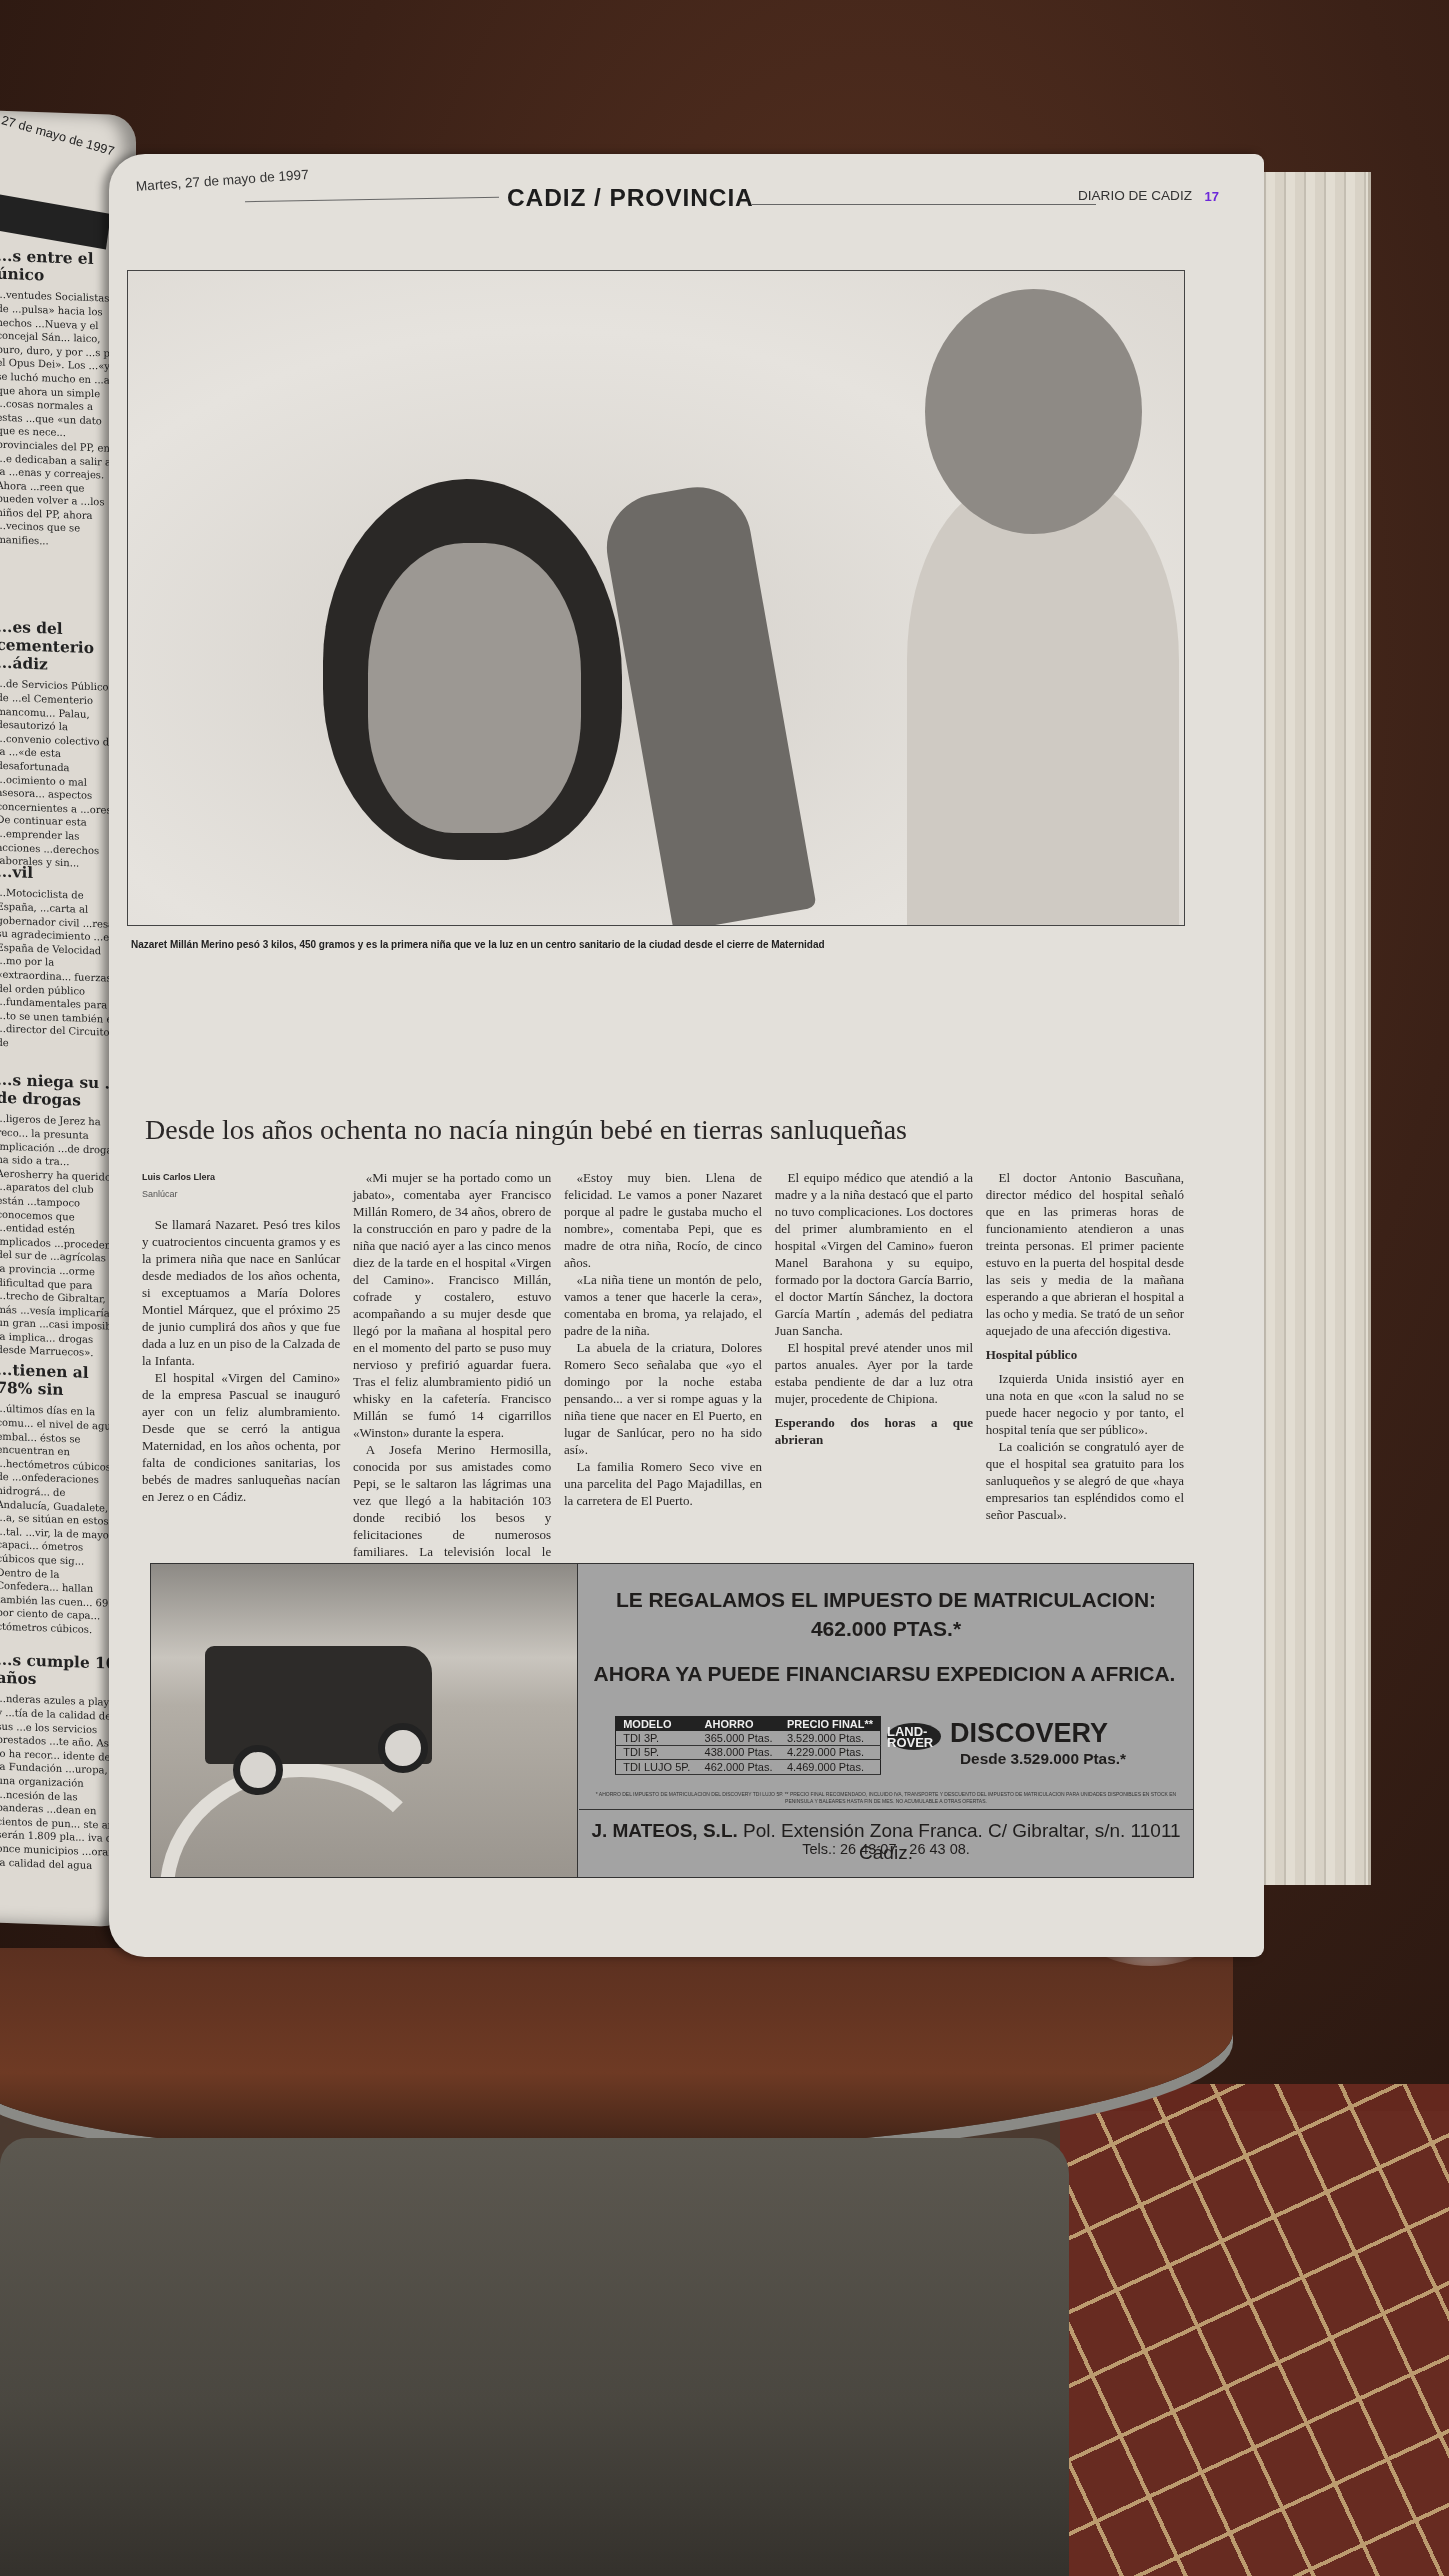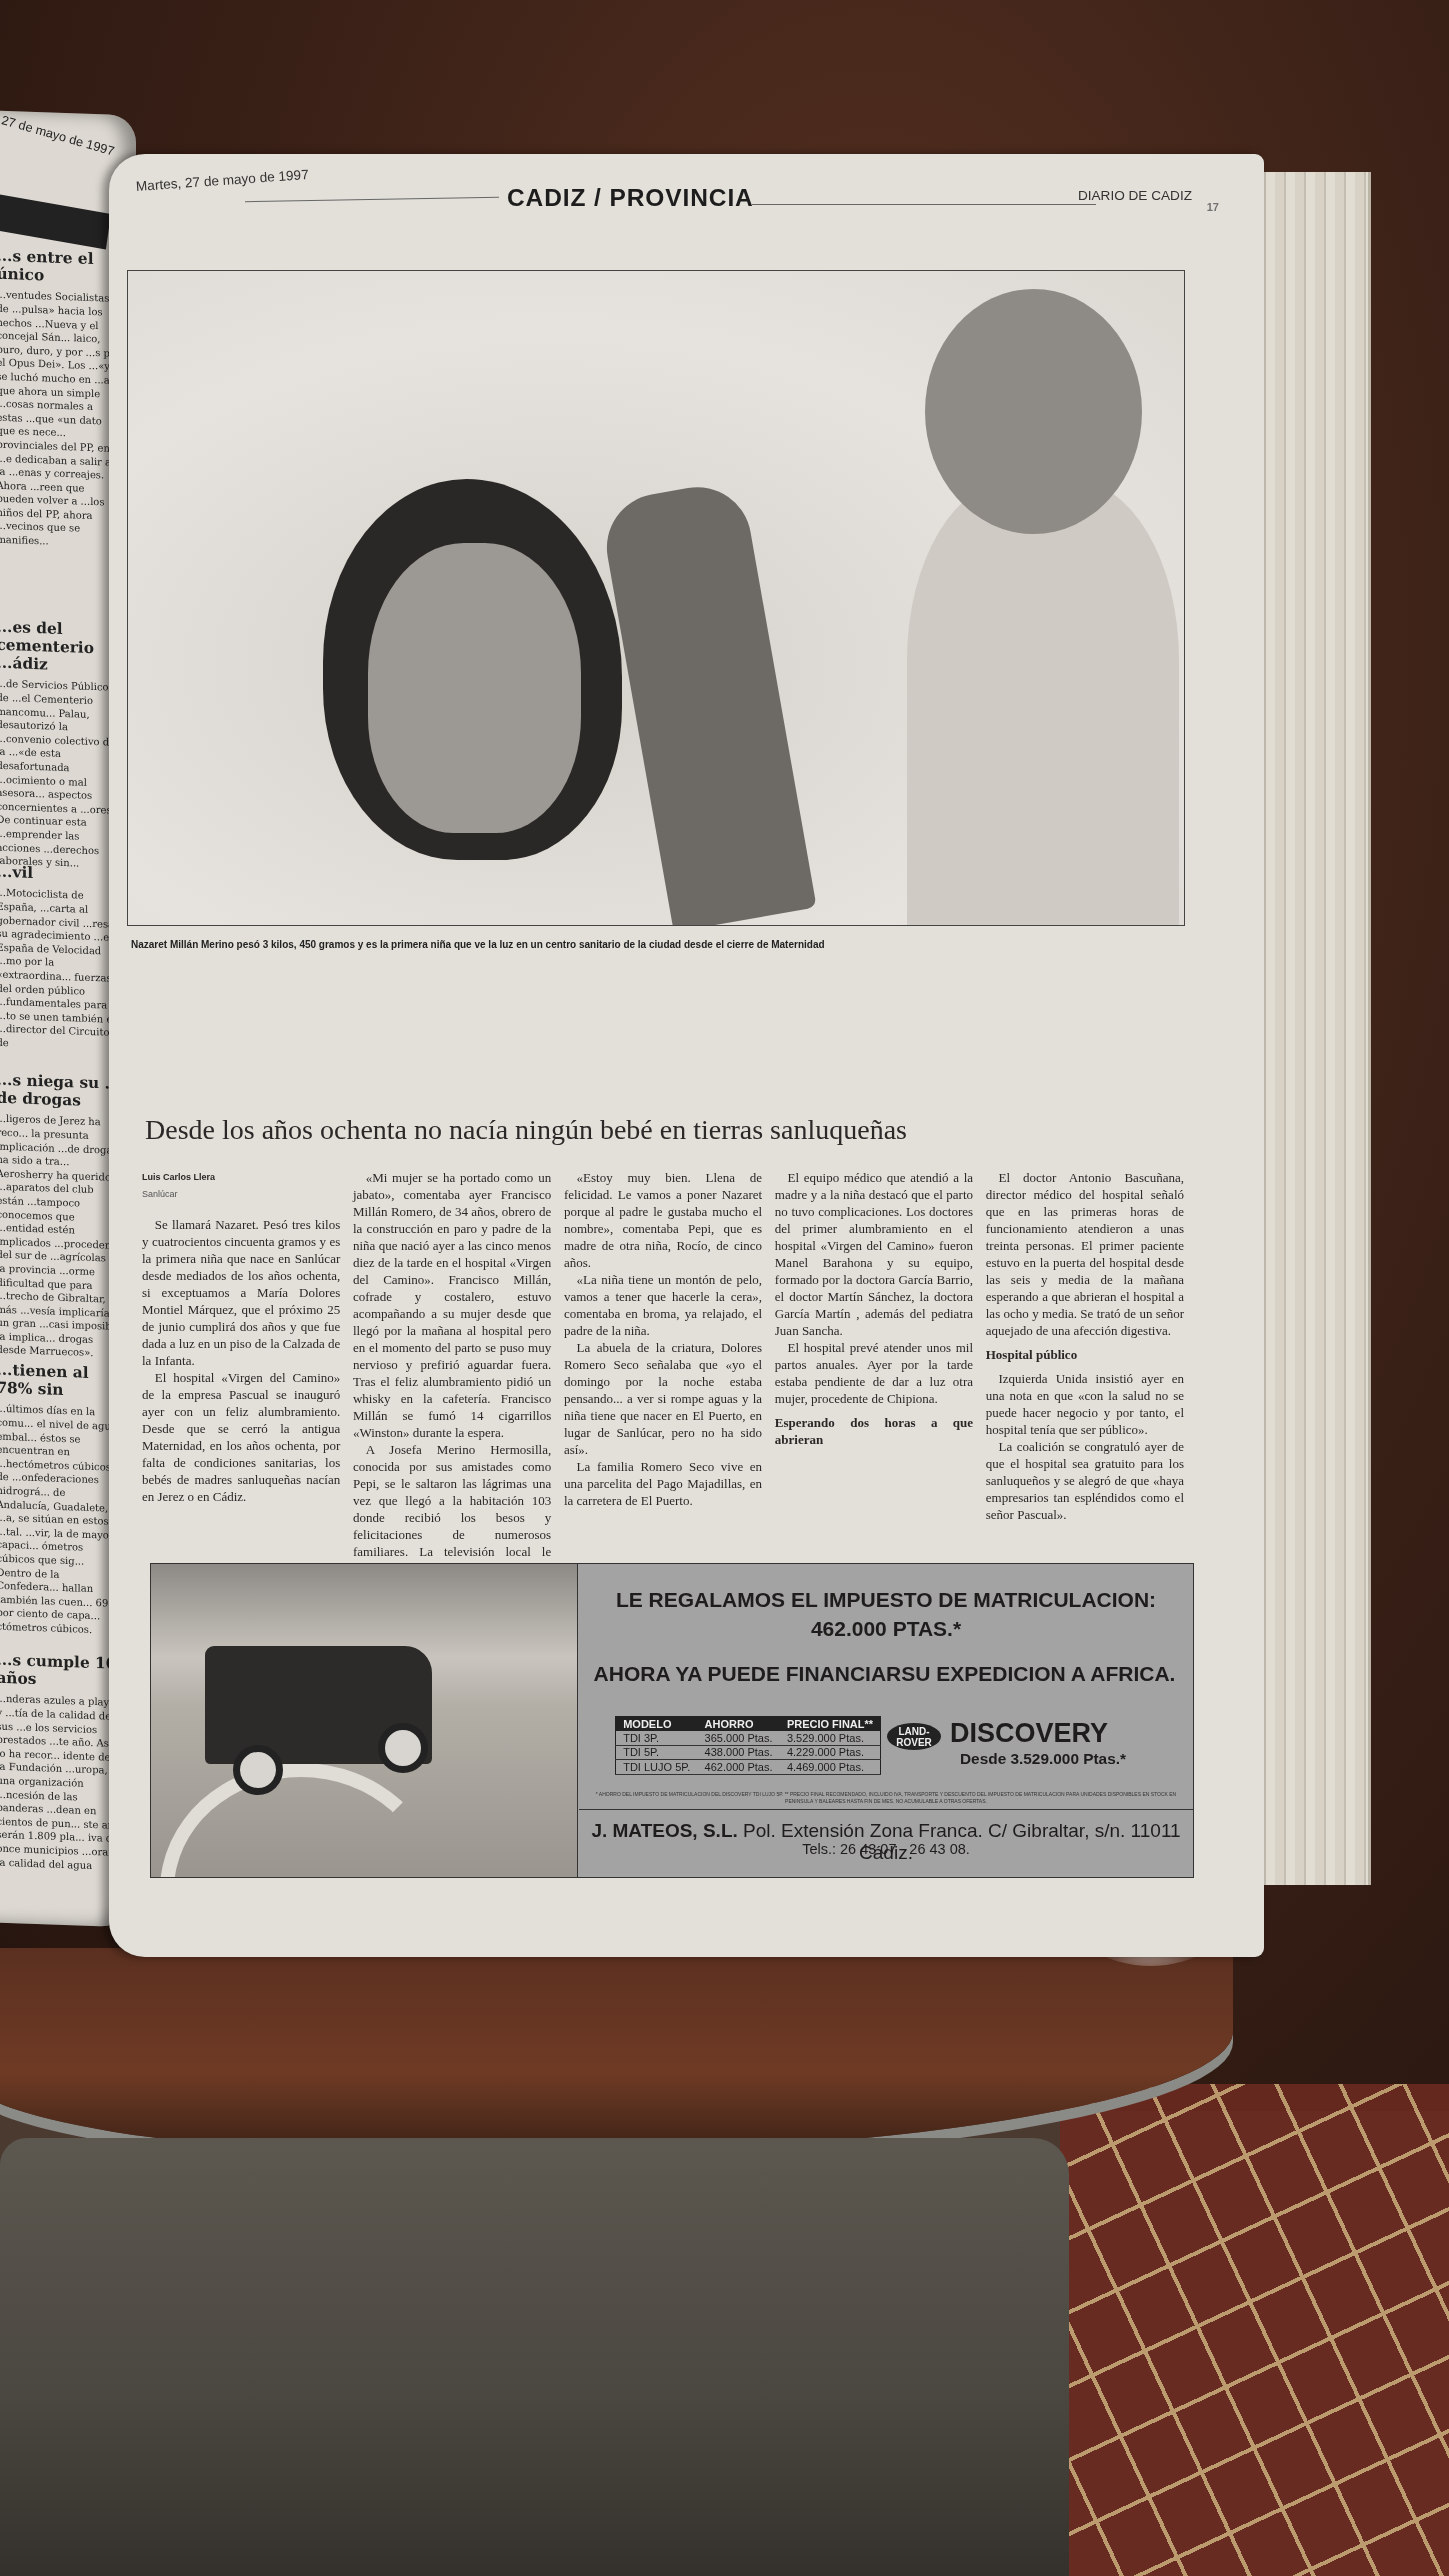--- a/index.html
+++ b/index.html
@@ -52,21 +52,21 @@
     position:absolute; left:109px; top:154px; width:1155px; height:1803px;
     background:#e3e0da; border-radius:36px 9px 9px 36px;
     box-shadow: -5.4px 0 9px rgba(0,0,0,.4);
   }
   .hdr { position:absolute; top:25px; left:27px; right:27px; height:36px; font-family:"Liberation Sans",sans-serif; }
   .hdr-date { position:absolute; left:0; top:0; font-size:13.6px; color:#333; transform:rotate(-4deg); transform-origin:left; }
   .hdr-line-l { position:absolute; left:109px; top:20px; width:254px; border-top:1.8px solid #666; transform:rotate(-1deg); }
   .hdr-section { position:absolute; left:371px; top:5.4px; font-size:24.5px; font-weight:bold; color:#1d1d1d; letter-spacing:0.9px; }
   .hdr-line-r { position:absolute; left:616px; top:25px; width:344px; border-top:1.8px solid #666; }
   .hdr-paper { position:absolute; right:45px; top:9px; font-size:13.6px; color:#333; }
-  .hdr-pageno { position:absolute; right:18px; top:22px; font-size:11px; font-weight:bold; color:#737373; }
+  .hdr-pageno { position:absolute; right:18px; top:10px; font-size:13px; font-weight:bold; color:#6d28d9; }
 
   .photo { position:absolute; left:18px; top:116px; width:1056px; height:654px;
     border:0.9px solid #444;
     background: radial-gradient(ellipse at 40% 60%, #d4d0ca 0%, #e6e3de 60%, #dcd8d2 100%);
     overflow:hidden; }
   .ph-woman-hair { position:absolute; left:195px; top:208px; width:299px; height:381px; border-radius:48% 52% 40% 45%; background:#2a2826; }
   .ph-woman-face { position:absolute; left:240px; top:272px; width:213px; height:290px; border-radius:45% 45% 40% 40%; background:#9c9893; }
   .ph-arm { position:absolute; left:507px; top:217px; width:145px; height:435px; border-radius:54px 54px 9px 9px; background:#6d6a66; transform:rotate(-10deg); }
   .ph-baby-head { position:absolute; left:797px; top:18px; width:217px; height:245px; border-radius:50%; background:#8e8a85; }
   .ph-baby-blanket { position:absolute; left:779px; top:208px; width:272px; height:453px; border-radius:40% 40% 0 0; background:#cfcac3; }
@@ -90,21 +90,21 @@
   .ad-car { position:absolute; left:54px; top:82px; width:227px; height:118px; background:#2d2b29; border-radius:9px 27px 5.4px 5.4px; }
   .ad-wheel { position:absolute; width:36px; height:36px; border-radius:50%; background:#d8d5d0; border:7.2px solid #222; }
   .ad-track { position:absolute; left:9px; top:199px; width:254px; height:227px; border:14.5px solid #e0ddd7; border-radius:50%; border-right-color:transparent; border-bottom-color:transparent; }
   .ad-right { position:absolute; left:428px; top:0; right:0; height:313px; font-family:"Liberation Sans",sans-serif; color:#1f1d1c; }
   .ad-l1 { position:absolute; left:0; right:0; top:23.6px; text-align:center; font-weight:bold; font-size:21px; }
   .ad-l2 { position:absolute; left:0; right:0; top:53px; text-align:center; font-weight:bold; font-size:21px; }
   .ad-l3 { position:absolute; left:0; right:3px; top:98px; text-align:center; font-weight:bold; font-size:21px; }
   .ad-table { position:absolute; left:36px; top:152px; border:1.8px solid #222; border-collapse:collapse; font-size:11px; }
   .ad-table th { background:#222; color:#eee; text-align:left; padding:0.9px 7.2px; font-size:11px; }
   .ad-table td { padding:0.9px 7.2px; border-bottom:0.9px solid #333; }
-  .ad-logo { position:absolute; left:308px; top:159px; width:54px; height:27px; border-radius:50%; background:#222; color:#eee; font-size:10px; font-weight:bold; text-align:center; line-height:11px; padding-top:2.7px; box-sizing:border-box; }
+  .ad-logo { position:absolute; left:308px; top:159px; width:54px; height:27px; border-radius:50%; background:#222; color:#eee; font-size:13px; font-weight:bold; text-align:left; line-height:11px; padding-top:2.7px; box-sizing:border-box; }
   .ad-brand { position:absolute; left:371px; top:154px; font-size:27px; font-weight:bold; }
   .ad-from { position:absolute; left:381px; top:186px; font-size:15.4px; font-weight:bold; }
   .ad-fine { position:absolute; left:9px; right:9px; top:227px; font-size:5px; line-height:7.2px; text-align:center; color:#333; }
   .ad-addr-rule { position:absolute; left:0; right:0; top:245px; border-top:1.8px solid #333; }
   .ad-addr { position:absolute; left:0; right:0; top:256px; text-align:center; font-size:19px; }
   .ad-tel { position:absolute; left:0; right:0; top:277px; text-align:center; font-size:14.5px; }
   .ad-addr b { font-weight:bold; }
 </style>
 </head>
 <body>

